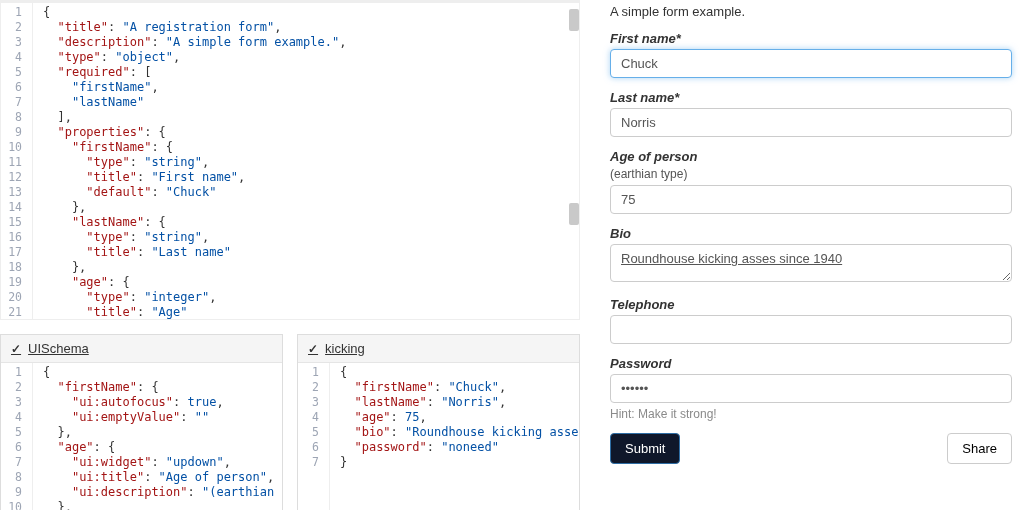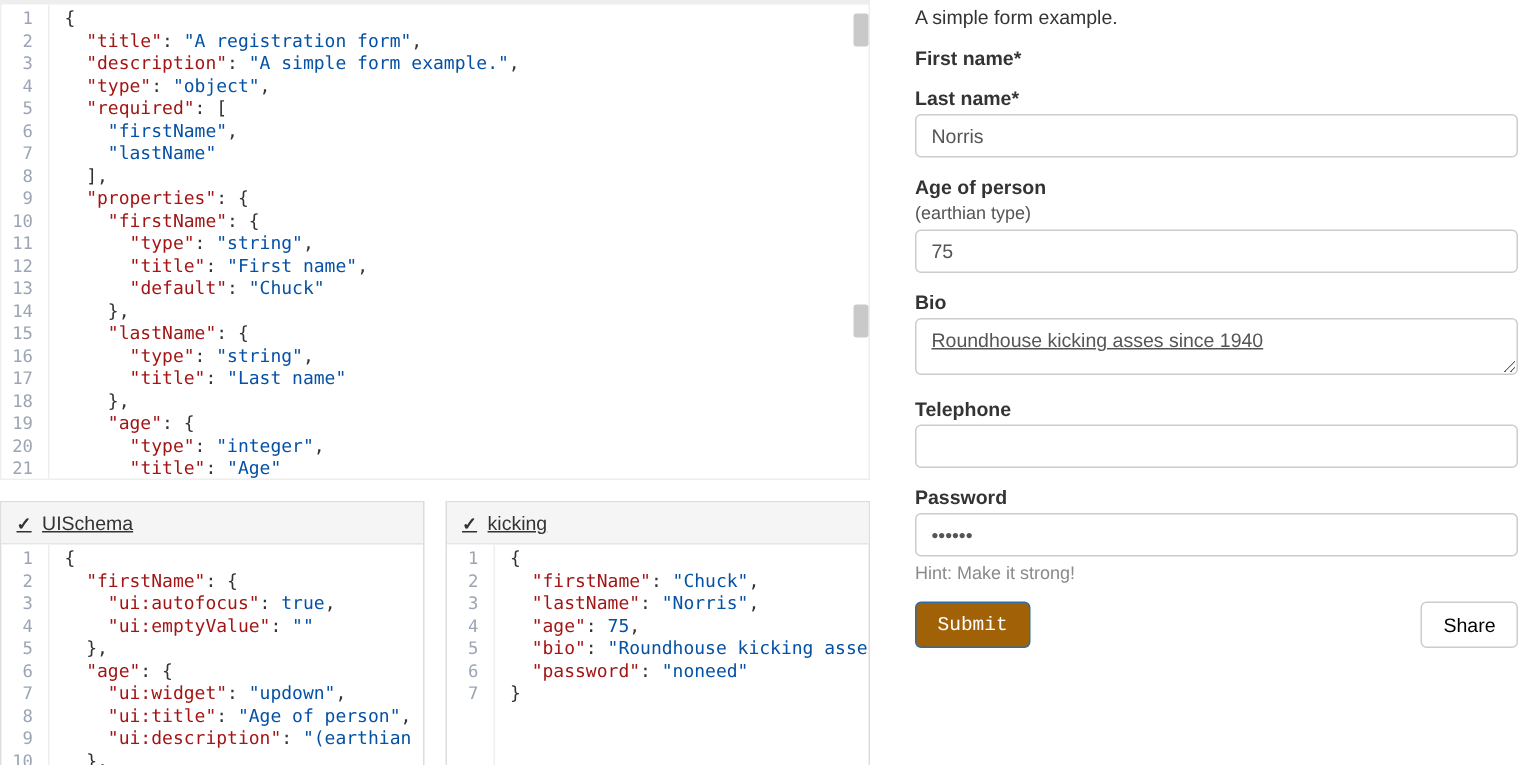--- a/index.html
+++ b/index.html
@@ -77,21 +77,21 @@
   .kw  { color: #0451a5; } 
   .brace { color: #333; }
 
   .scroll-thumb {
     position: absolute; right: 0; width: 10px; background: #c9c9c9; border-radius: 2px;
   }
 
   
   .form-desc { font-size: 13px; color: #333; margin: 4px 0 12px; }
   .form-group { margin-bottom: 12px; }
-  .form-label { font-weight: 700; font-size: 13px; margin-bottom: 3px; display: block; }
+  .form-label { font-weight: 700; font-size: 13px; margin-bottom: 3px; display: block; font-style: italic; }
   .form-sub { font-size: 12px; color: #555; margin-bottom: 4px; display:block; }
   .req { color: #333; }
   .form-control, .form-textarea {
     width: 100%;
     padding: 6px 10px;
     font-size: 13px;
     border: 1px solid #ccc;
     border-radius: 4px;
     color: #555;
     outline: none;
@@ -100,21 +100,21 @@
   .form-control.focus {
     border-color: #66afe9;
     box-shadow: 0 0 6px rgba(102,175,233,.55);
   }
   .form-textarea { height: 38px; resize: both; font-family: inherit; text-decoration: underline; }
   .hint { font-size: 12px; color: #8a8a8a; margin-top: 4px; }
   .btn-row { display:flex; justify-content: space-between; margin-top: 8px; }
   .btn {
     border-radius: 4px; padding: 7px 14px; font-size: 13px; cursor: pointer; border:1px solid transparent;
   }
-  .btn-primary { background:#a16207; color:#fff; border-color:#2e6da4;font-family:Liberation Mono, monospace; }
+  .btn-primary { background:#0f172a; color:#fff; border-color:#2e6da4; }
   .btn-default { background:#fff; color:#000000; border:1px solid #ccc; }
 
   .check-icon::before { content:"✓"; font-weight:bold; font-size:12px; color:#333; margin-right:3px;}
 </style>
 </head>
 <body>
 
 <div class="layout">
 
   <div class="left">
@@ -157,20 +157,21 @@
       </div>
 
     </div>
   </div>
 
   <div class="right">
     <p class="form-desc">A simple form example.</p>
 
     <div class="form-group">
       <label class="form-label"><span>First name</span><span class="req">*</span></label>
+      <input class="form-control focus" value="Chuck" style="">
     </div>
 
     <div class="form-group">
       <label class="form-label"><span>Last name</span><span class="req">*</span></label>
       <input class="form-control" value="Norris" style="">
     </div>
 
     <div class="form-group">
       <label class="form-label">Age of person</label>
       <span class="form-sub">(earthian type)</span>

